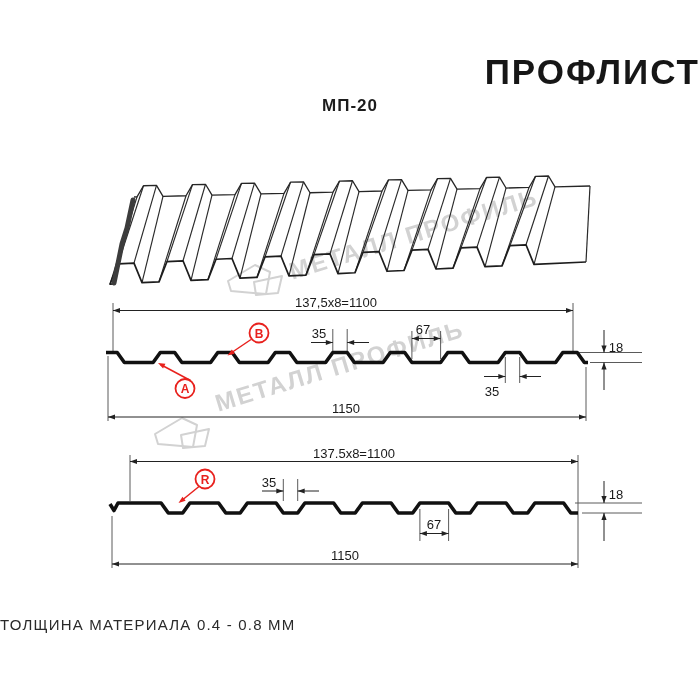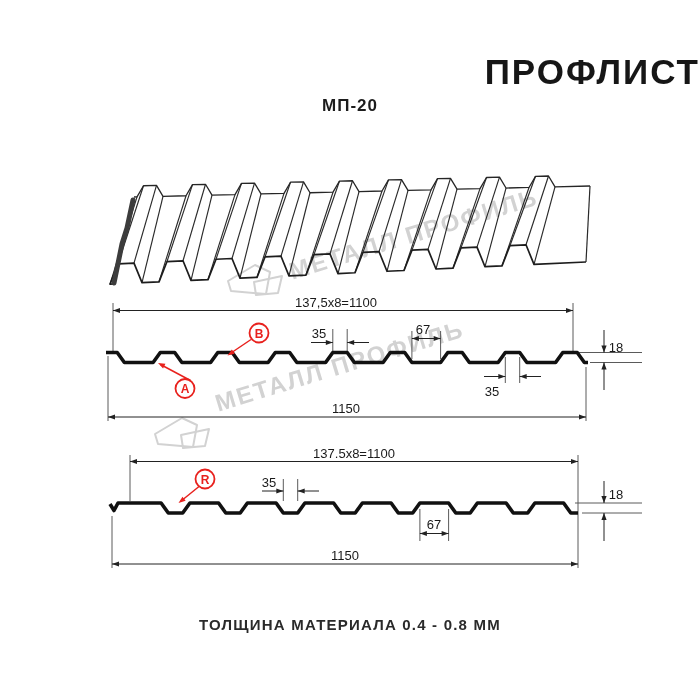--- a/index.html
+++ b/index.html
@@ -2,22 +2,22 @@
 <html><head>
 <meta charset="utf-8">
 <style>
   html,body{margin:0;padding:0;background:#fff;}
   .stage{position:relative;width:700px;height:700px;background:#ffffff;overflow:hidden;
          font-family:"Liberation Sans",sans-serif;}
   .title{position:absolute;left:0;top:52px;width:700px;text-align:right;
          font-size:35px;font-weight:800;letter-spacing:2px;color:#161616;}
   .subtitle{position:absolute;left:0;top:96px;width:700px;text-align:center;
          font-size:17px;font-weight:700;letter-spacing:1px;color:#1c1c1c;}
-  .footer-note{position:absolute;left:0;top:616px;width:700px;text-align:center;
-         font-size:15px;font-weight:700;letter-spacing:1.2px;color:#2a2a2a;}
+  .footer-note{position:absolute;left:0;top:616px;width:700px;text-align:left;
+         font-size:15px;font-weight:400;letter-spacing:1.2px;color:#2a2a2a;}
   .wm-text{position:absolute;color:#d2d2d2;font-weight:700;font-size:24px;
          letter-spacing:2px;white-space:nowrap;transform:rotate(-17deg);
          transform-origin:0 50%;}
   #wm1{left:290px;top:258px;}
   #wm2{left:216px;top:390px;}
   svg{position:absolute;left:0;top:0;}
   .dimtext{font-family:"Liberation Sans",sans-serif;font-size:13px;fill:#1a1a1a;}
   .marktext{font-family:"Liberation Sans",sans-serif;font-size:12px;font-weight:700;}
 </style>
 </head>

